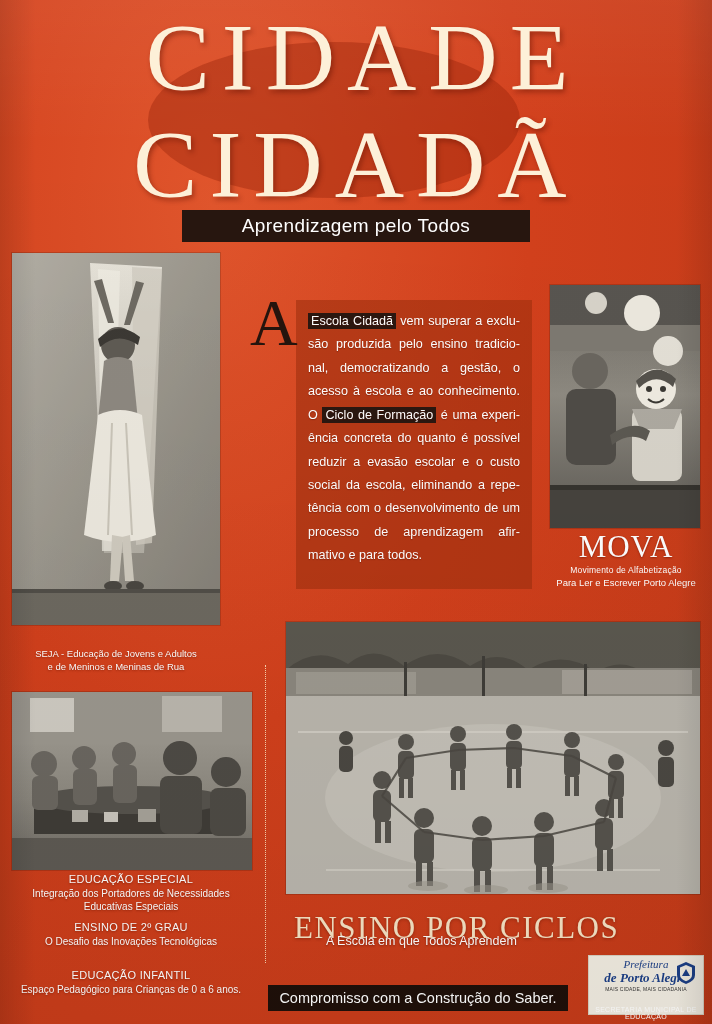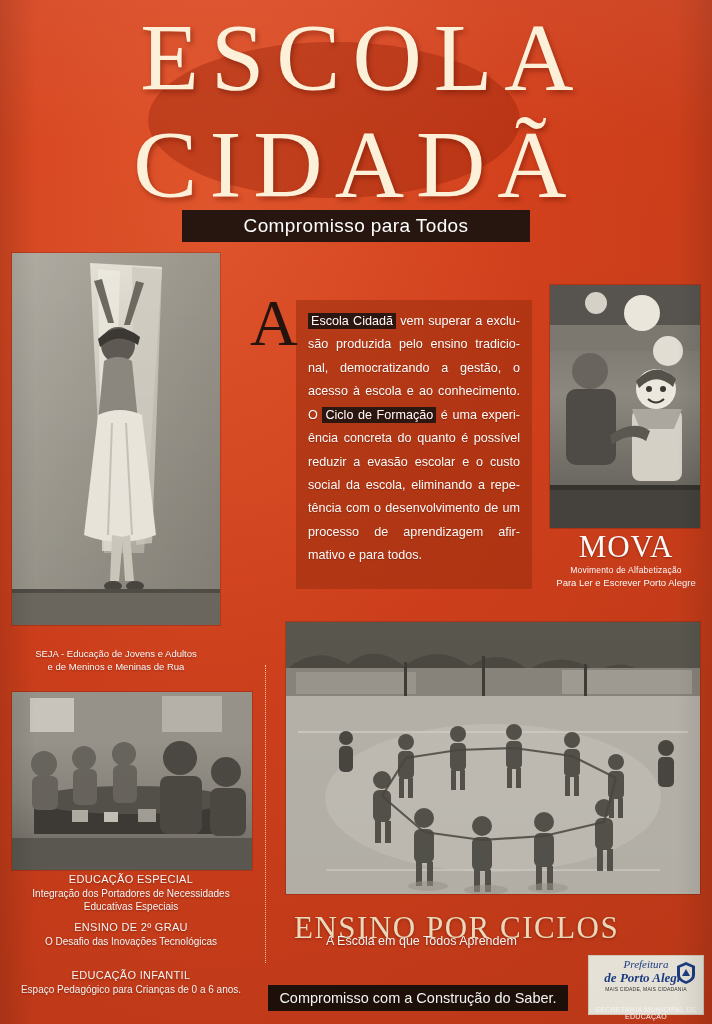--- a/index.html
+++ b/index.html
@@ -285,25 +285,25 @@
   
   svg { display: block; }
 </style>
 </head>
 <body>
 
 <div id="poster">
 
   <div class="title-oval"></div>
   <div class="title-wrap">
-    <div class="title-line1">ESCOLA</div>
+    <div class="title-line1">CIDADE</div>
     <div class="title-line2">CIDADÃ</div>
   </div>
   <div class="subtitle-bar">
-    <span>Compromisso para Todos</span>
+    <span>Aprendizagem pelo Todos</span>
   </div>
 
   <div class="photo" id="photo-dance">
     <svg class="fakeimg" viewBox="0 0 208 372" preserveAspectRatio="none">
       <defs>
         <linearGradient id="bgD" x1="0" y1="0" x2="1" y2="1">
           <stop offset="0%" stop-color="#b9b5ac"></stop>
           <stop offset="50%" stop-color="#9d998f"></stop>
           <stop offset="100%" stop-color="#817d75"></stop>
         </linearGradient>

